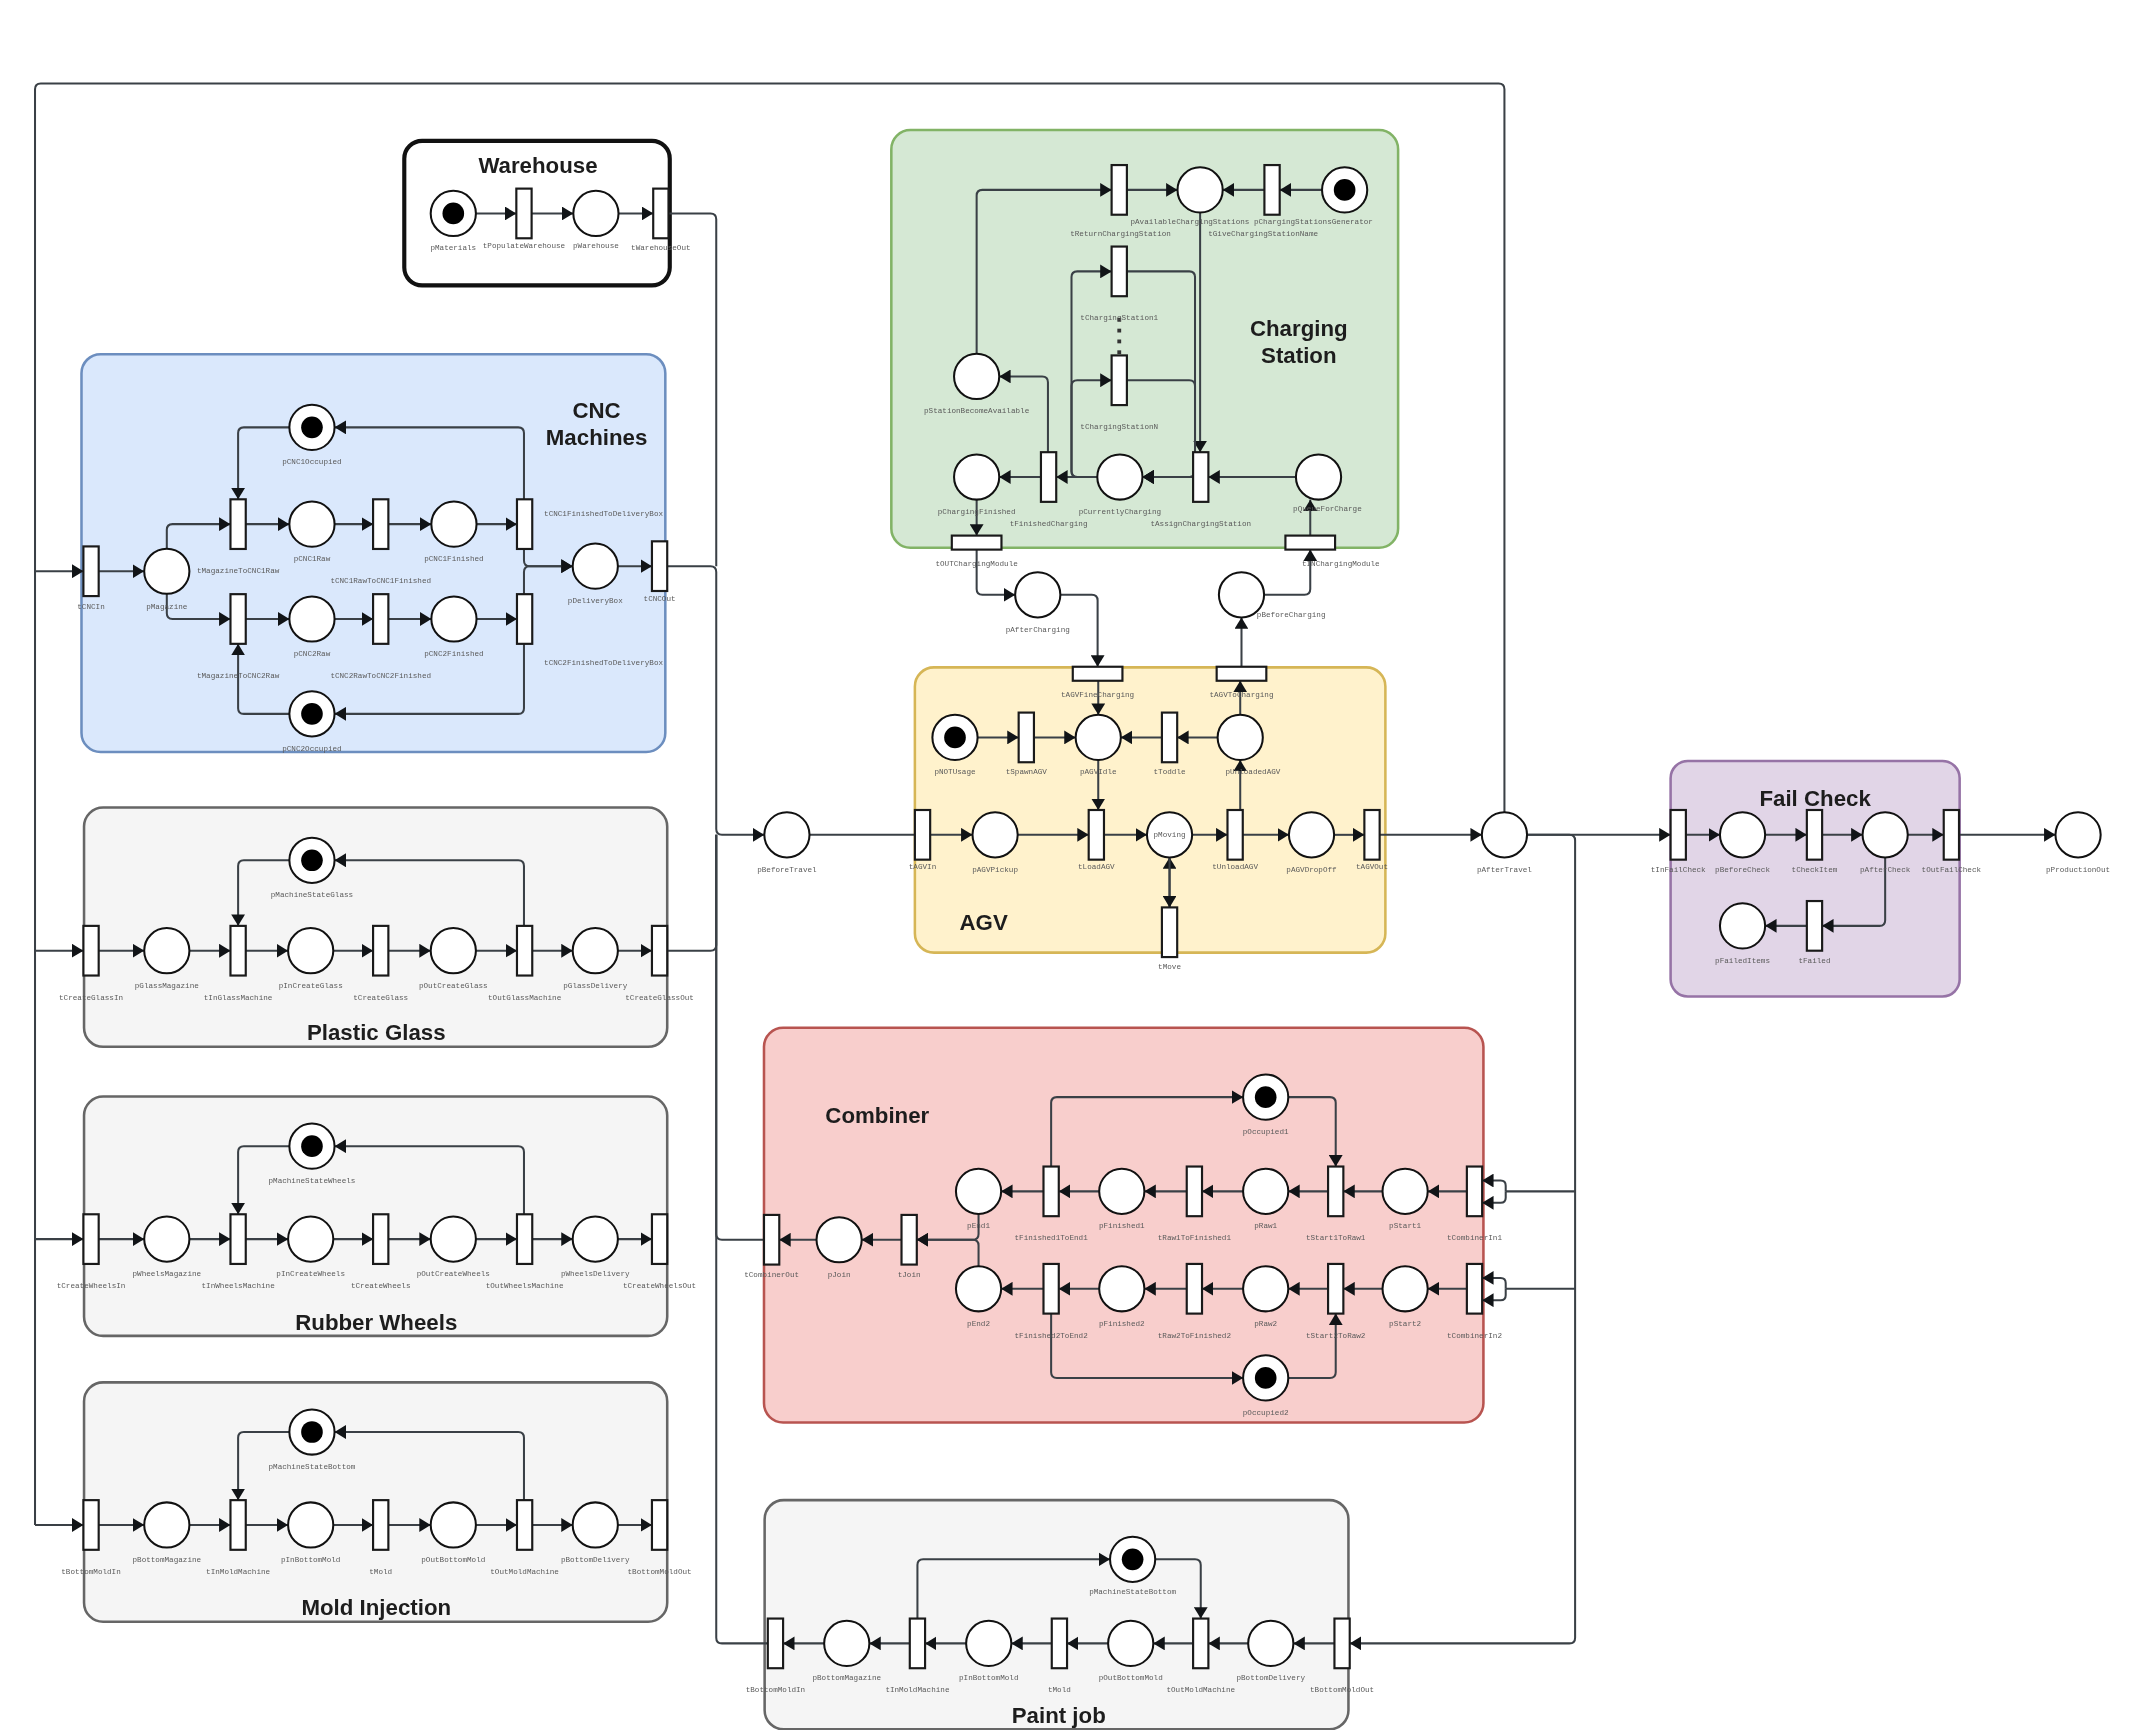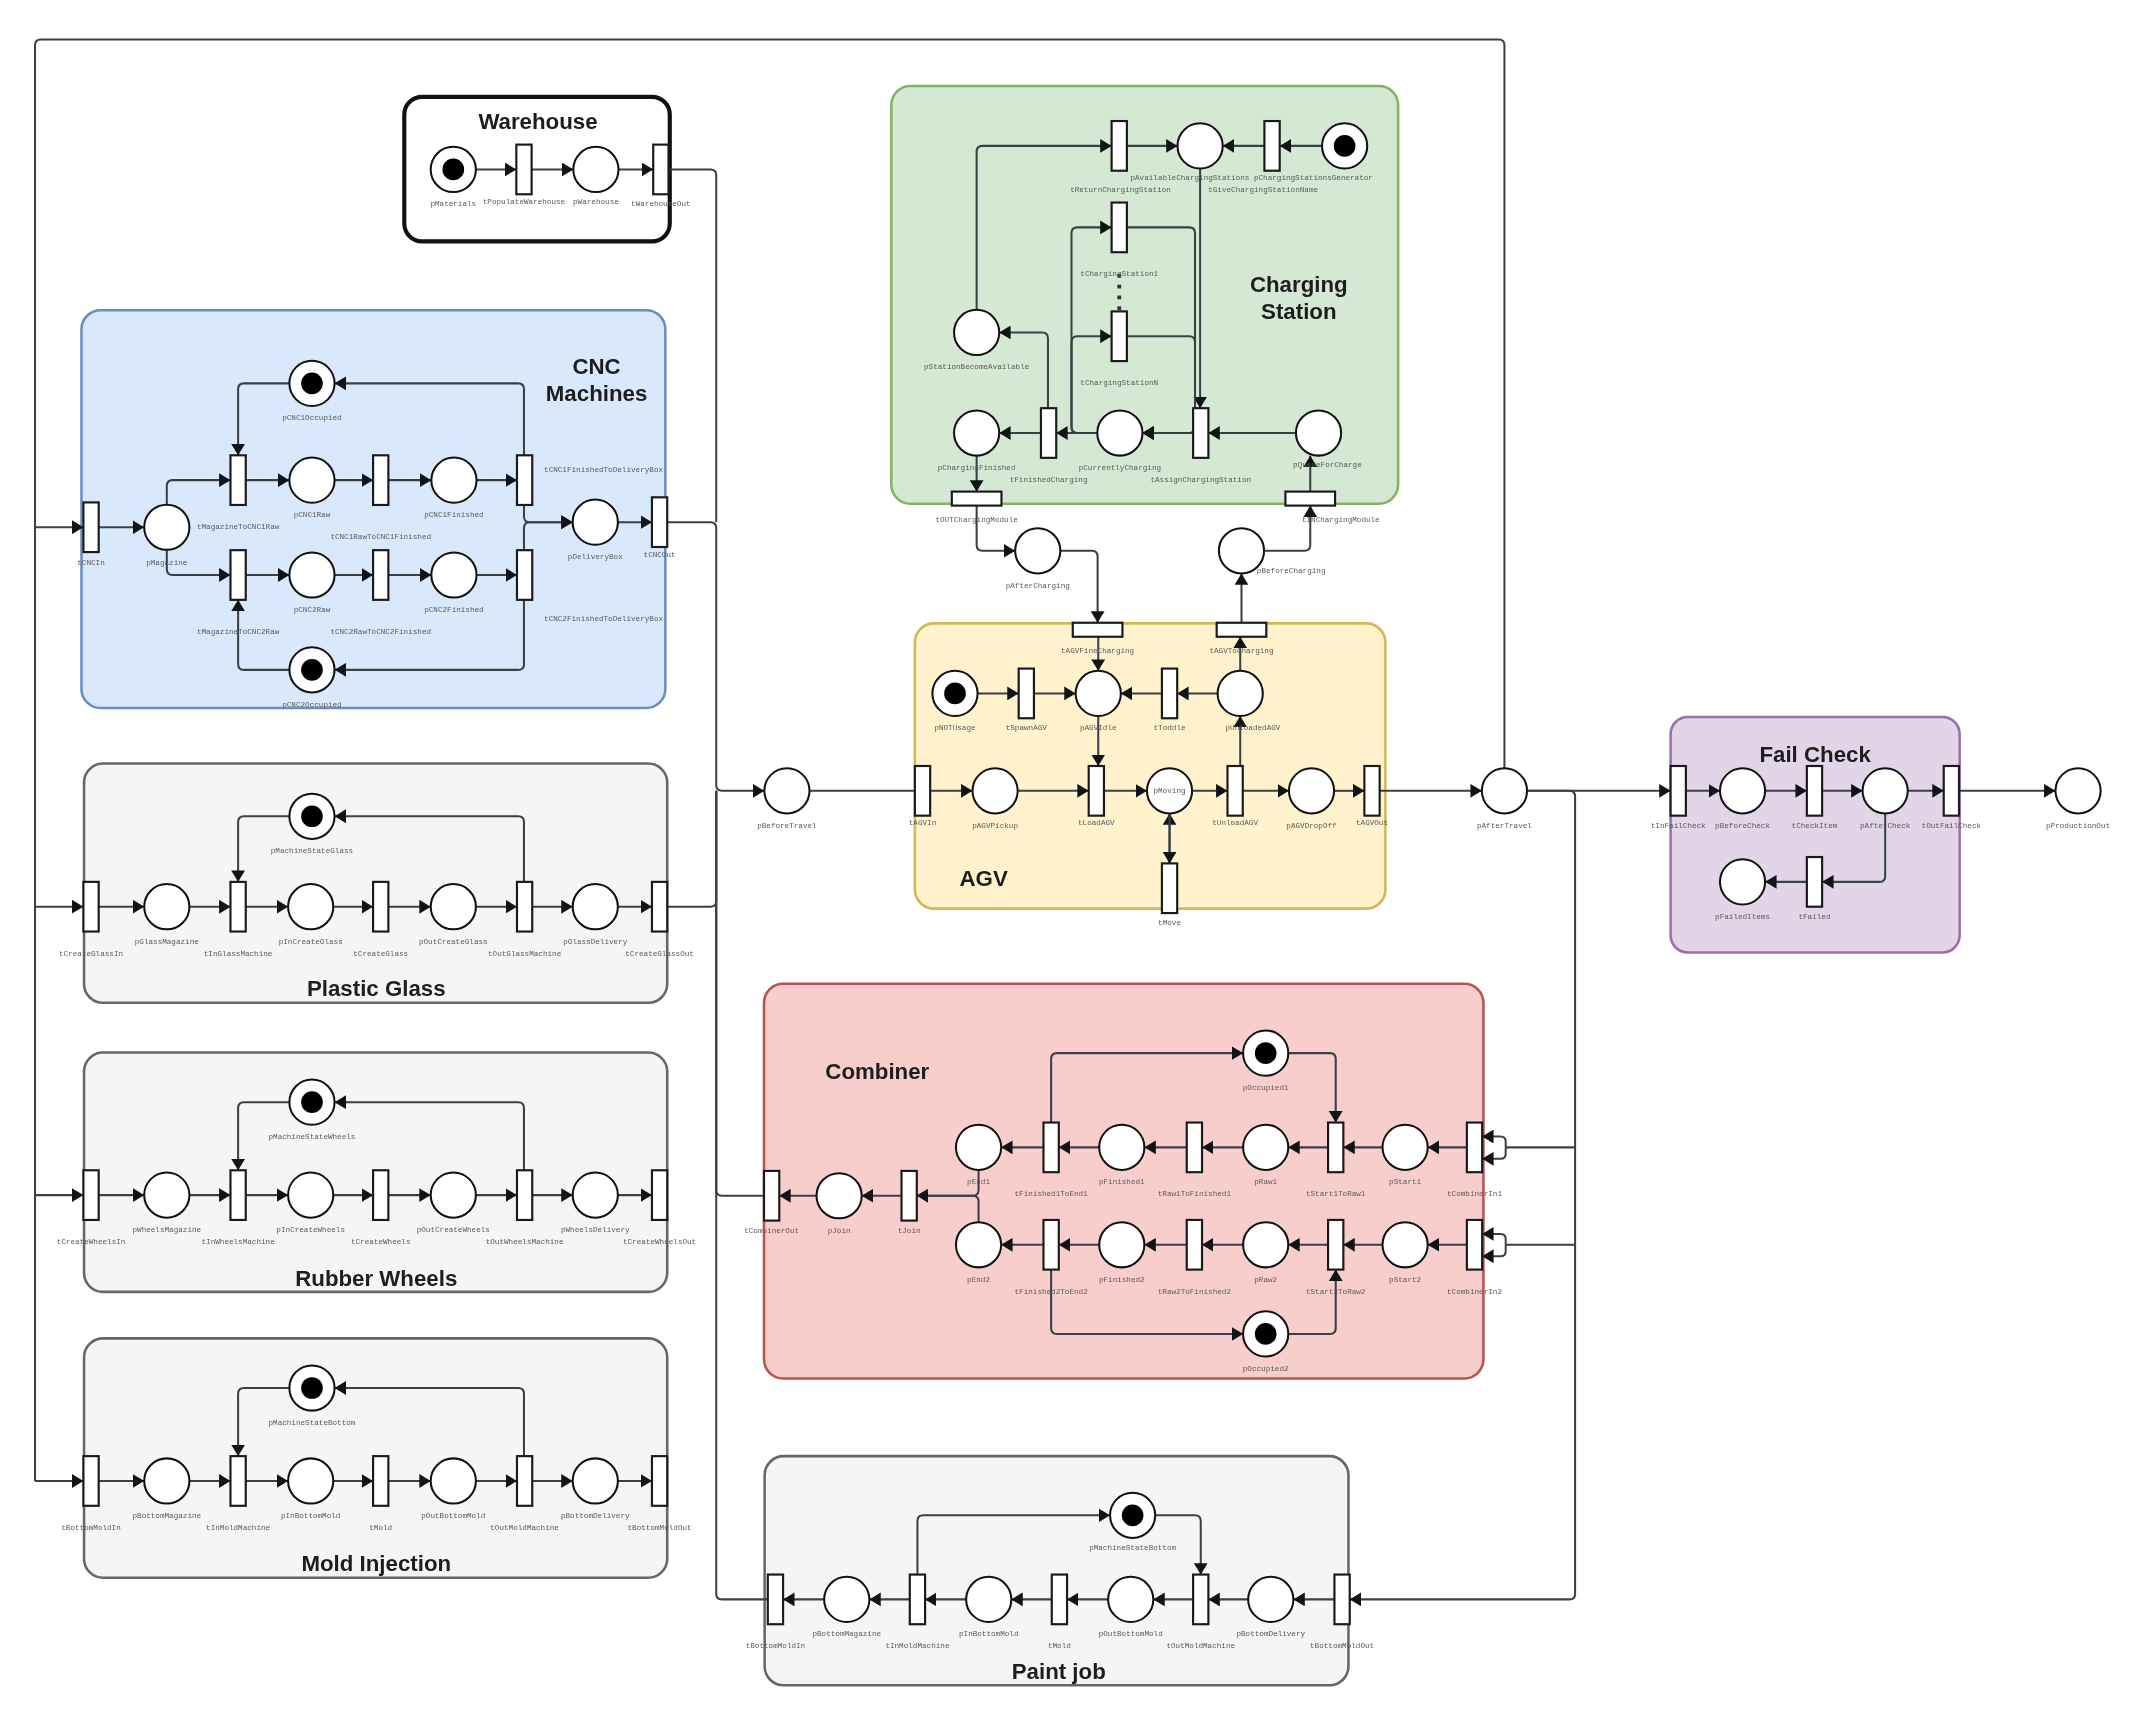--- a/index.html
+++ b/index.html
@@ -1,17 +1,17 @@
 <!DOCTYPE html>
 <html style="font-size:10.2px"><head>
 <meta charset="utf-8">
 <style>
   html,body{margin:0;padding:0;background:#ffffff;}
   body{width:2129px;height:1730px;overflow:hidden;font-family:"Liberation Sans",sans-serif;}
-  #stage{position:relative;width:2129px;height:1348px;background:#fff;}
+  #stage{position:relative;width:2129px;height:1348px;background:#fff;margin-top:44px;}
   svg#net{display:block;position:absolute;left:0;top:0;}
   text.ttl{font-family:"Liberation Sans",sans-serif;font-weight:bold;fill:#1d1d1d;text-anchor:middle;}
   text.lbl{font-family:"Liberation Mono","DejaVu Sans Mono",monospace;fill:#5a5a5a;text-anchor:middle;}
 </style>
 </head>
 <body>
 
 <div id="stage">
 <svg id="net" width="2129" height="1730" viewBox="0 0 3344 2717" xmlns="http://www.w3.org/2000/svg">
   <defs>

